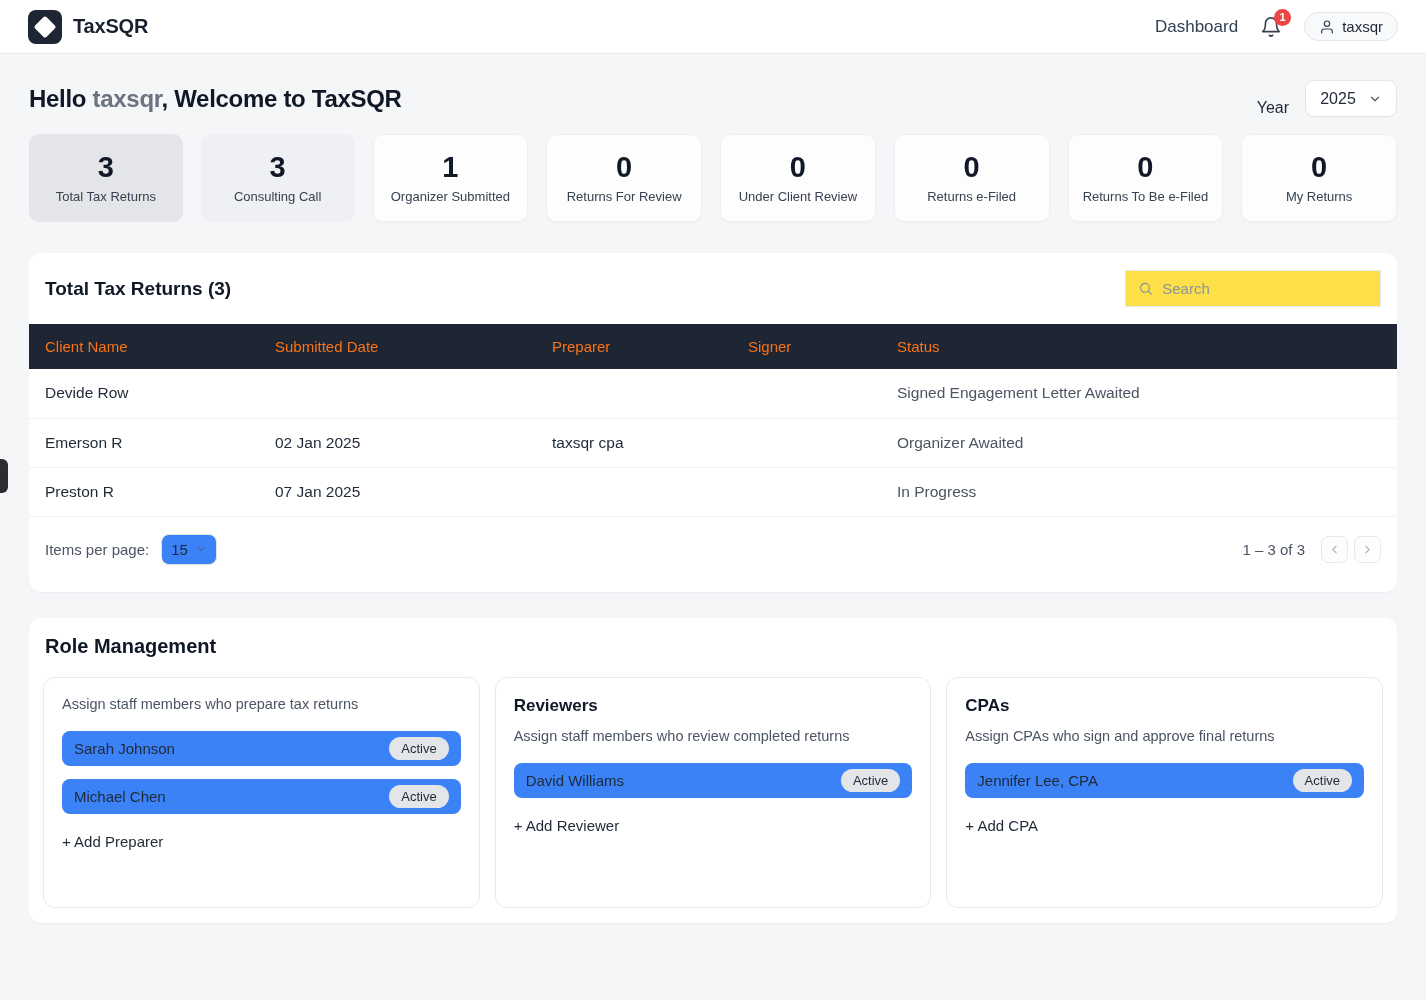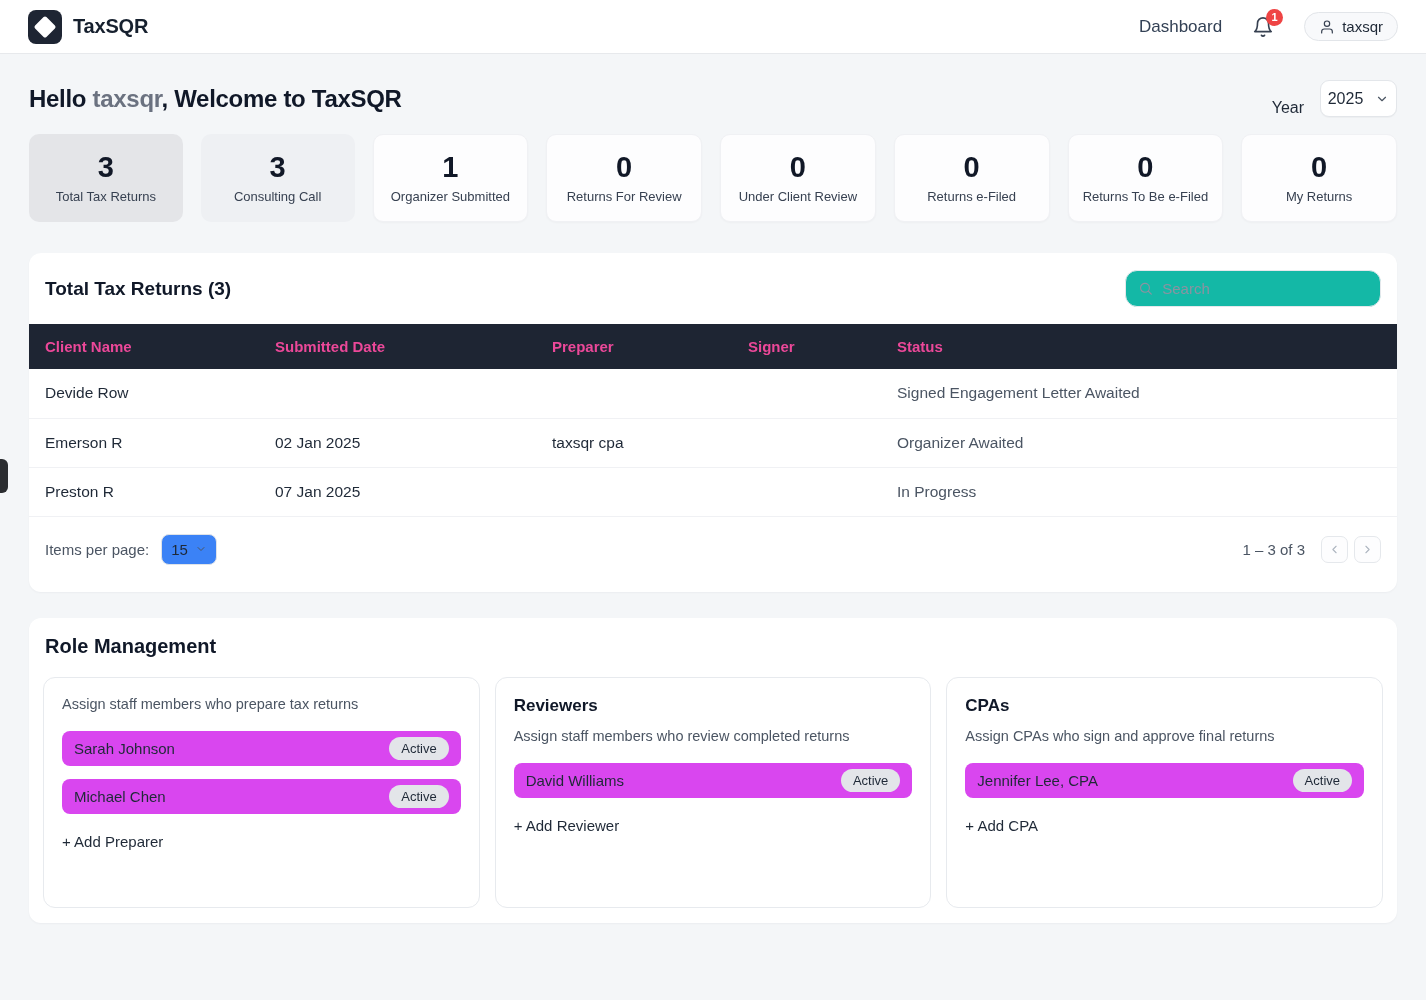--- a/index.html
+++ b/index.html
@@ -17,21 +17,21 @@
     height:54px; background:#ffffff; border-bottom:1px solid #e7e9ec;
     display:flex; align-items:center; padding:0 28px;
   }
   .brand { display:flex; align-items:center; gap:11px; }
   .logo-box {
     width:34px; height:34px; background:#1e2533; border-radius:8px;
     display:flex; align-items:center; justify-content:center;
   }
   .logo-diamond { width:16px; height:16px; background:#ffffff; transform:rotate(45deg); border-radius:2px; }
   .brand-name { font-size:20px; font-weight:700; color:#16202e; letter-spacing:-0.2px; }
-  .nav-right { margin-left:auto; display:flex; align-items:center; gap:30px; }
+  .nav-right { margin-left:auto; display:flex; align-items:center; gap:22px; }
   .nav-link { font-size:17px; color:#334155; text-decoration:none; cursor:pointer; }
   .bell-wrap { position:relative; width:22px; height:22px; cursor:pointer; }
   .bell-wrap svg { display:block; }
   .notif-badge {
     position:absolute; top:-7px; right:-9px; min-width:17px; height:17px;
     background:#ef4444; color:#ffffff; border-radius:999px;
     font-size:11px; font-weight:700; display:flex; align-items:center; justify-content:center;
     padding:0 4px;
   }
   .user-pill {
@@ -42,21 +42,21 @@
 
   
   .main { padding:0 29px; }
 
   .greeting-row { margin-top:26px; display:flex; align-items:center; justify-content:space-between; }
   .greeting { font-size:24px; font-weight:700; letter-spacing:-0.3px; color:#101828; }
   .greeting .username { color:#6b7280; }
   .year-wrap { display:flex; align-items:flex-end; gap:16px; }
   .year-label { font-size:16px; color:#1f2937; }
   .year-select {
-    width:77px; height:37px; background:#ffffff; border:1px solid #e3e6ea; border-radius:9px;
+    width:92px; height:37px; background:#ffffff; border:1px solid #e3e6ea; border-radius:9px;
     display:flex; align-items:center; justify-content:center; gap:12px;
     font-size:16px; color:#1f2937; cursor:pointer; box-shadow:0 1px 1px rgba(16,24,40,.03);
   }
 
   
   .stats-row { margin-top:17px; display:flex; gap:18px; }
   .stat-card {
     flex:1; height:88px; border-radius:10px;
     display:flex; flex-direction:column; align-items:center; justify-content:center; gap:7px;
     cursor:pointer;
@@ -68,33 +68,33 @@
   .stat-label { font-size:13px; color:#374151; }
 
   
   .table-card {
     margin-top:31px; background:#ffffff; border-radius:12px; overflow:hidden;
     box-shadow:0 1px 2px rgba(16,24,40,.04);
   }
   .table-card-head { display:flex; align-items:center; justify-content:space-between; padding:17px 16px; }
   .table-title { font-size:19px; font-weight:700; color:#101828; }
   .search-box {
-    width:256px; height:37px; background:#14b8a6; border:1px solid #e5e8ec; border-radius:12px;
+    width:256px; height:37px; background:#fde047; border:1px solid #e5e8ec; border-radius:0;
     display:flex; align-items:center; gap:9px; padding:0 12px;
   }
   .search-box input {
     border:none; outline:none; background:transparent; font-size:15px; color:#374151;
     font-family:"Liberation Sans", sans-serif; width:100%;
   }
   .search-box input::placeholder { color:#8b93a1; }
 
   table.data { width:100%; border-collapse:collapse; }
   table.data thead tr { background:#1e2533; }
   table.data th {
-    color:#ec4899; font-size:15px; font-weight:700; text-align:left;
+    color:#f97316; font-size:15px; font-weight:400; text-align:left;
     padding:14px 16px; white-space:nowrap;
   }
   table.data td {
     font-size:15.5px; color:#1f2937; padding:4px 16px;
     border-bottom:1px solid #f0f1f4; height:49px;
   }
   table.data td.status { color:#4b5563; }
   col.c1{width:230px;} col.c2{width:277px;} col.c3{width:196px;} col.c4{width:149px;} col.c5{width:auto;}
 
   .table-footer { display:flex; align-items:center; justify-content:space-between; padding:17px 16px 27px; }
@@ -119,21 +119,21 @@
   }
   .role-title { font-size:20px; font-weight:700; color:#101828; margin-left:2px; }
   .role-cards { margin-top:19px; display:flex; gap:15px; align-items:stretch; }
   .role-card {
     flex:1; border:1px solid #e7eaee; border-radius:12px; padding:18px; min-height:231px;
     background:#ffffff;
   }
   .role-card h3 { font-size:17px; font-weight:700; color:#101828; margin-bottom:12px; }
   .role-sub { font-size:14.5px; color:#4b5563; margin-bottom:19px; }
   .member-row {
-    background:#d946ef; border-radius:8px; height:35px; padding:0 12px;
+    background:#3b82f6; border-radius:8px; height:35px; padding:0 12px;
     display:flex; align-items:center; justify-content:space-between; margin-bottom:13px;
   }
   .member-name { font-size:15px; color:#1f2937; }
   .badge {
     background:#e3e5e9; color:#1f2937; font-size:13px;
     padding:4px 12px; border-radius:999px; white-space:nowrap;
   }
   .badge.on-leave { background:#e8eaef; }
   .add-link { display:inline-block; margin-top:6px; font-size:15px; color:#1f2937; cursor:pointer; }
 

